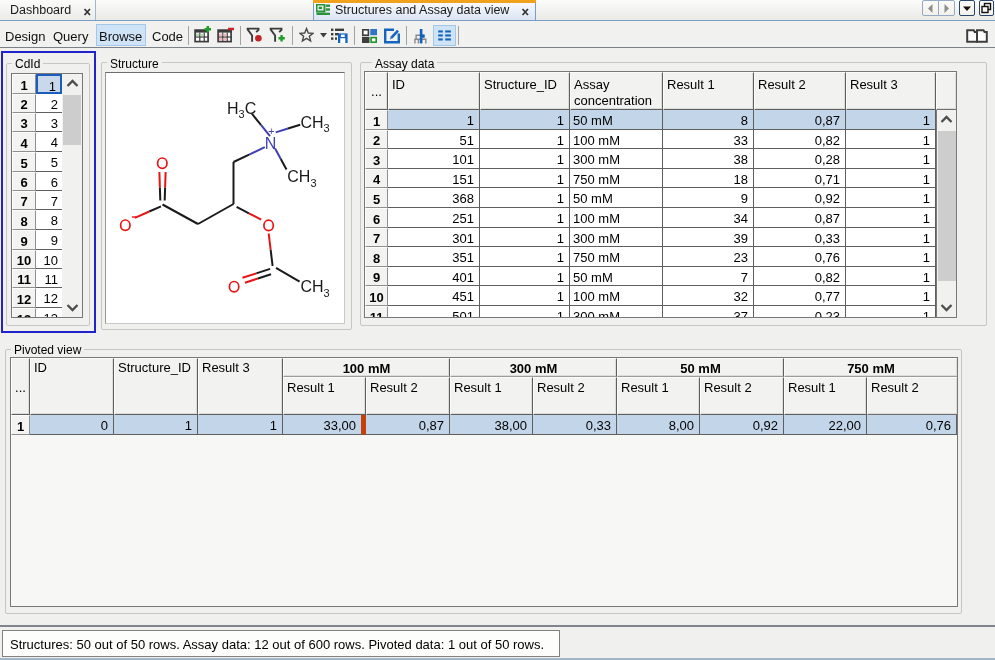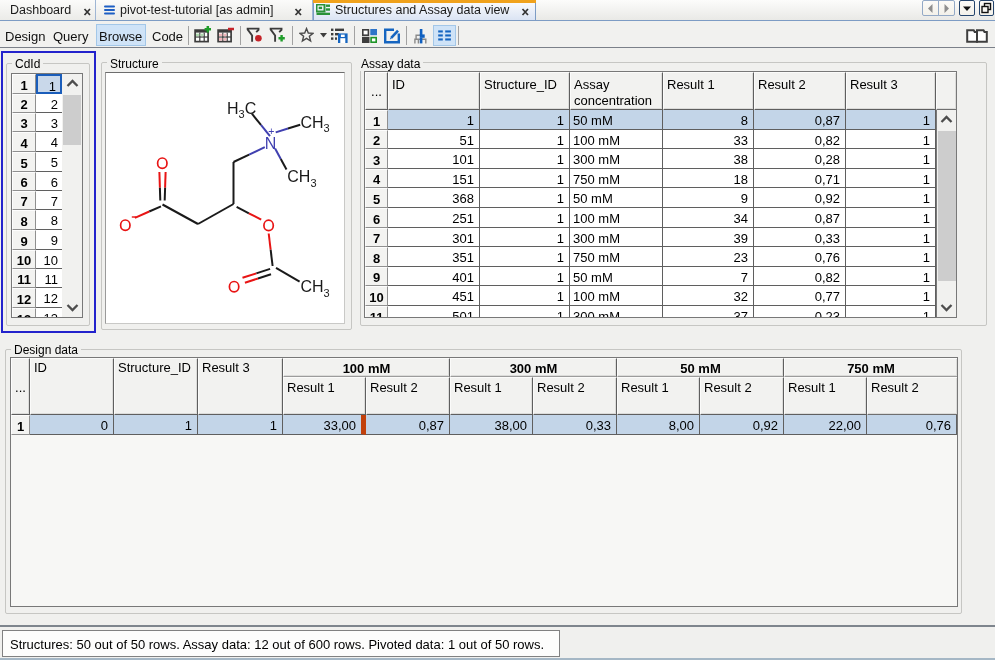--- a/index.html
+++ b/index.html
@@ -53,31 +53,20 @@
 #statusbox div { position:absolute; left:7px; top:6px; font-size:13px; color:#000; }
 </style>
 </head>
 <body>
 <div id="app">
 
 <div id="tabbar"></div>
 <div class="tab" style="left:0; width:96px;">
   <div class="lbl" style="left:10px;">Dashboard</div>
   <svg class="tx" style="left:83px;" viewBox="0 0 9 10">
-        <path d="M1.5 2 L7 8 M7 2 L1.5 8" stroke="#333" stroke-width="1.7" fill="none"></path>
-      </svg>
-</div>
-<div class="tab" style="left:96px; width:217px;">
-  <svg class="abs" style="left:8px; top:5px;" width="11" height="10" viewBox="0 0 11 10">
-    <rect x="0" y="0.5" width="11" height="2" rx="1" fill="#1d5ec4"></rect>
-    <rect x="0" y="4" width="11" height="2" rx="1" fill="#1d5ec4"></rect>
-    <rect x="0" y="7.5" width="11" height="2" rx="1" fill="#1d5ec4"></rect>
-  </svg>
-  <div class="lbl" style="left:24px;">pivot-test-tutorial [as admin]</div>
-  <svg class="tx" style="left:198px;" viewBox="0 0 9 10">
         <path d="M1.5 2 L7 8 M7 2 L1.5 8" stroke="#333" stroke-width="1.7" fill="none"></path>
       </svg>
 </div>
 <div class="tab tabactive" style="left:313px; width:223px;">
   <svg class="abs" style="left:2px; top:4px;" width="14" height="11" viewBox="0 0 14 11">
     <rect x="0.5" y="0.5" width="8" height="7" fill="none" stroke="#2a9238" stroke-width="2"></rect>
     <rect x="2.7" y="2.7" width="3.4" height="2.4" fill="#2a9238"></rect>
     <rect x="10" y="0.5" width="4" height="2.4" fill="#2a9238"></rect>
     <rect x="10" y="4.3" width="4" height="2.4" fill="#2a9238"></rect>
     <rect x="0.5" y="8.7" width="13.5" height="2.3" fill="#2a9238"></rect>
@@ -292,21 +281,21 @@
 <text x="165.2" y="62" text-anchor="middle" style="font-family:&quot;Liberation Sans&quot;,sans-serif;font-size:10.5px" fill="#4040b0">+</text>
 <ellipse cx="56.3" cy="90.2" rx="4.7" ry="5.2" fill="none" stroke="#e81414" stroke-width="1.7"></ellipse>
 <ellipse cx="19.3" cy="152.2" rx="4.7" ry="5.2" fill="none" stroke="#e81414" stroke-width="1.7"></ellipse>
 <line x1="25.8" y1="144" x2="30" y2="144" stroke="#e81414" stroke-width="1.4"></line>
 <ellipse cx="162.6" cy="152.4" rx="4.7" ry="5.2" fill="none" stroke="#e81414" stroke-width="1.7"></ellipse>
 <ellipse cx="128.1" cy="213.7" rx="4.7" ry="5.2" fill="none" stroke="#e81414" stroke-width="1.7"></ellipse>
 </svg>
 </div>
 
 <div class="gbox" style="left:360px; top:62px; width:627px; height:264px;"></div>
-<div class="glabel" style="left:358px; top:57px;">Assay data</div>
+<div class="glabel" style="left:372px; top:57px;">Assay data</div>
 <div class="twidget" id="assay" style="left:364px; top:71px; width:593px; height:247px;">
 <div class="hcell" style="left:0px; top:0; width:23px; height:38px; border-right:1px solid #5f5f5f; border-bottom:1px solid #5f5f5f; text-align:center; line-height:38px; border-top:1px solid #fdfdfd; border-left:1px solid #fdfdfd;">...</div>
 <div class="hcell" style="left:23px; top:0; width:92px; height:38px; border-right:1px solid #5f5f5f; border-bottom:1px solid #5f5f5f; padding:4px 0 0 3px; line-height:16px;">ID</div>
 <div class="hcell" style="left:115px; top:0; width:90px; height:38px; border-right:1px solid #5f5f5f; border-bottom:1px solid #5f5f5f; padding:4px 0 0 3px; line-height:16px;">Structure_ID</div>
 <div class="hcell" style="left:205px; top:0; width:93px; height:38px; border-right:1px solid #5f5f5f; border-bottom:1px solid #5f5f5f; padding:4px 0 0 3px; line-height:16px;">Assay<br>concentration</div>
 <div class="hcell" style="left:298px; top:0; width:91px; height:38px; border-right:1px solid #5f5f5f; border-bottom:1px solid #5f5f5f; padding:4px 0 0 3px; line-height:16px;">Result 1</div>
 <div class="hcell" style="left:389px; top:0; width:92px; height:38px; border-right:1px solid #5f5f5f; border-bottom:1px solid #5f5f5f; padding:4px 0 0 3px; line-height:16px;">Result 2</div>
 <div class="hcell" style="left:481px; top:0; width:90px; height:38px; border-right:1px solid #5f5f5f; border-bottom:1px solid #5f5f5f; padding:4px 0 0 3px; line-height:16px;">Result 3</div>
 <div class="hcell" style="left:571px; top:0; width:20px; height:38px;  border-bottom:1px solid #6f6f6f; padding:4px 0 0 3px; line-height:16px;"></div>
 <div class="sbar" style="left:571px; top:38px; width:20px; height:207px; border-left:1px solid #787878;"></div>
@@ -390,21 +379,21 @@
 <div class="rowhdr" style="left:0; top:234px; width:23px; height:20px; line-height:21px;">11</div>
 <div class="dcell" style="left:23px; top:234px; width:92px; height:20px; line-height:22px; text-align:right; padding-right:5px; border-bottom:1px solid #5f5f5f; border-right:1px solid #5f5f5f;">501</div>
 <div class="dcell" style="left:115px; top:234px; width:90px; height:20px; line-height:22px; text-align:right; padding-right:5px; border-bottom:1px solid #5f5f5f; border-right:1px solid #5f5f5f;">1</div>
 <div class="dcell" style="left:205px; top:234px; width:93px; height:20px; line-height:22px; text-align:left; padding-left:3px; border-bottom:1px solid #5f5f5f; border-right:1px solid #5f5f5f;">300 mM</div>
 <div class="dcell" style="left:298px; top:234px; width:91px; height:20px; line-height:22px; text-align:right; padding-right:5px; border-bottom:1px solid #5f5f5f; border-right:1px solid #5f5f5f;">37</div>
 <div class="dcell" style="left:389px; top:234px; width:92px; height:20px; line-height:22px; text-align:right; padding-right:5px; border-bottom:1px solid #5f5f5f; border-right:1px solid #5f5f5f;">0,23</div>
 <div class="dcell" style="left:481px; top:234px; width:90px; height:20px; line-height:22px; text-align:right; padding-right:5px; border-bottom:1px solid #5f5f5f; border-right:1px solid #5f5f5f;">1</div>
 </div>
 
 <div class="gbox" style="left:5px; top:349px; width:957px; height:265px;"></div>
-<div class="glabel" style="left:11px; top:343px;">Design data</div>
+<div class="glabel" style="left:11px; top:343px;">Pivoted view</div>
 <div class="twidget" id="pivot" style="left:10px; top:357px; width:948px; height:250px; background:#f7f7f5;">
 <div class="hcell" style="left:0px; top:0; width:19px; height:57px; border-right:1px solid #5f5f5f; border-bottom:1px solid #5f5f5f; text-align:center; line-height:57px; border-top:1px solid #fdfdfd; border-left:1px solid #fdfdfd;">...</div>
 <div class="hcell" style="left:19px; top:0; width:84px; height:57px; border-right:1px solid #5f5f5f; border-bottom:1px solid #5f5f5f; padding:1px 0 0 3px;">ID</div>
 <div class="hcell" style="left:103px; top:0; width:84px; height:57px; border-right:1px solid #5f5f5f; border-bottom:1px solid #5f5f5f; padding:1px 0 0 3px;">Structure_ID</div>
 <div class="hcell" style="left:187px; top:0; width:85px; height:57px; border-right:1px solid #5f5f5f; border-bottom:1px solid #5f5f5f; padding:1px 0 0 3px;">Result 3</div>
 <div class="hcell" style="left:272px; top:0; width:167px; height:19px; border-right:1px solid #5f5f5f; border-bottom:1px solid #9c9c9c; text-align:center; line-height:19px; font-weight:bold;">100 mM</div>
 <div class="hcell" style="left:439px; top:0; width:167px; height:19px; border-right:1px solid #5f5f5f; border-bottom:1px solid #9c9c9c; text-align:center; line-height:19px; font-weight:bold;">300 mM</div>
 <div class="hcell" style="left:606px; top:0; width:167px; height:19px; border-right:1px solid #5f5f5f; border-bottom:1px solid #9c9c9c; text-align:center; line-height:19px; font-weight:bold;">50 mM</div>
 <div class="hcell" style="left:773px; top:0; width:173px; height:19px;  border-bottom:1px solid #9c9c9c; text-align:center; line-height:19px; font-weight:bold;">750 mM</div>
 <div class="hcell" style="left:272px; top:19px; width:83px; height:38px; border-right:1px solid #5f5f5f; border-bottom:1px solid #5f5f5f; padding:2px 0 0 3px;">Result 1</div>

